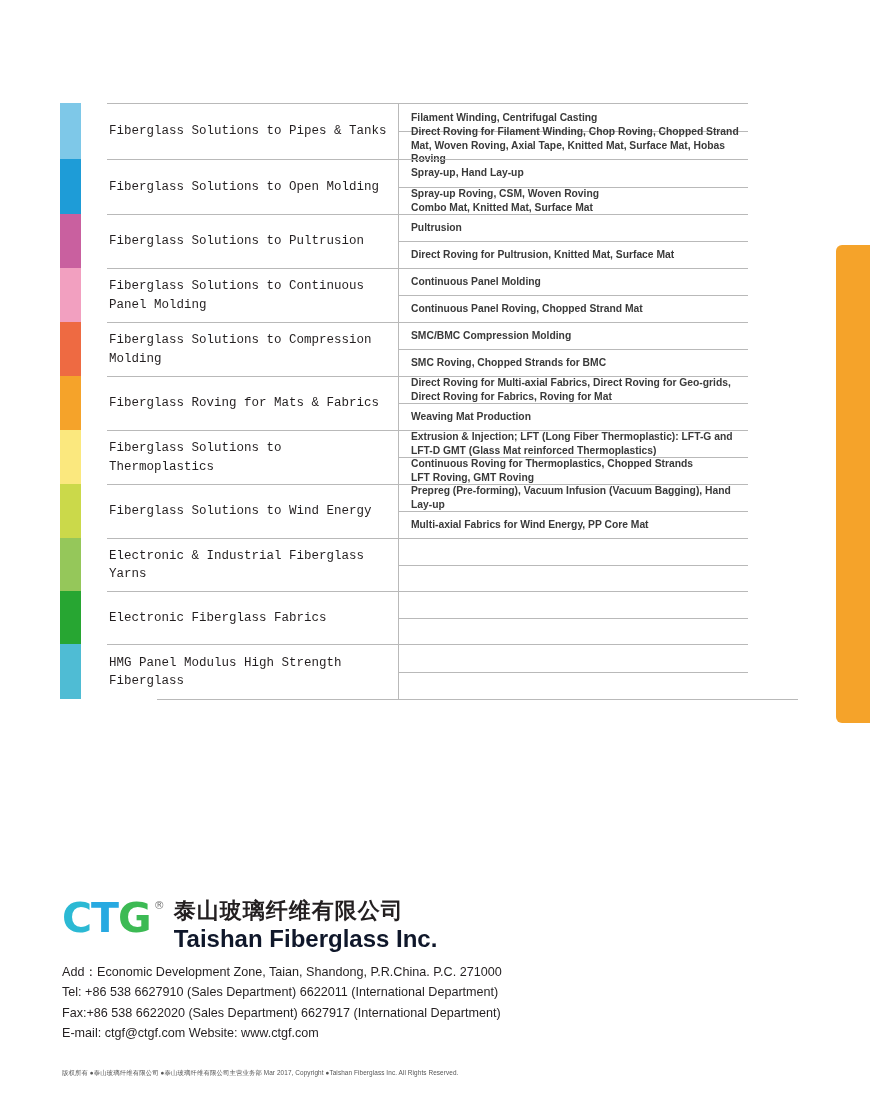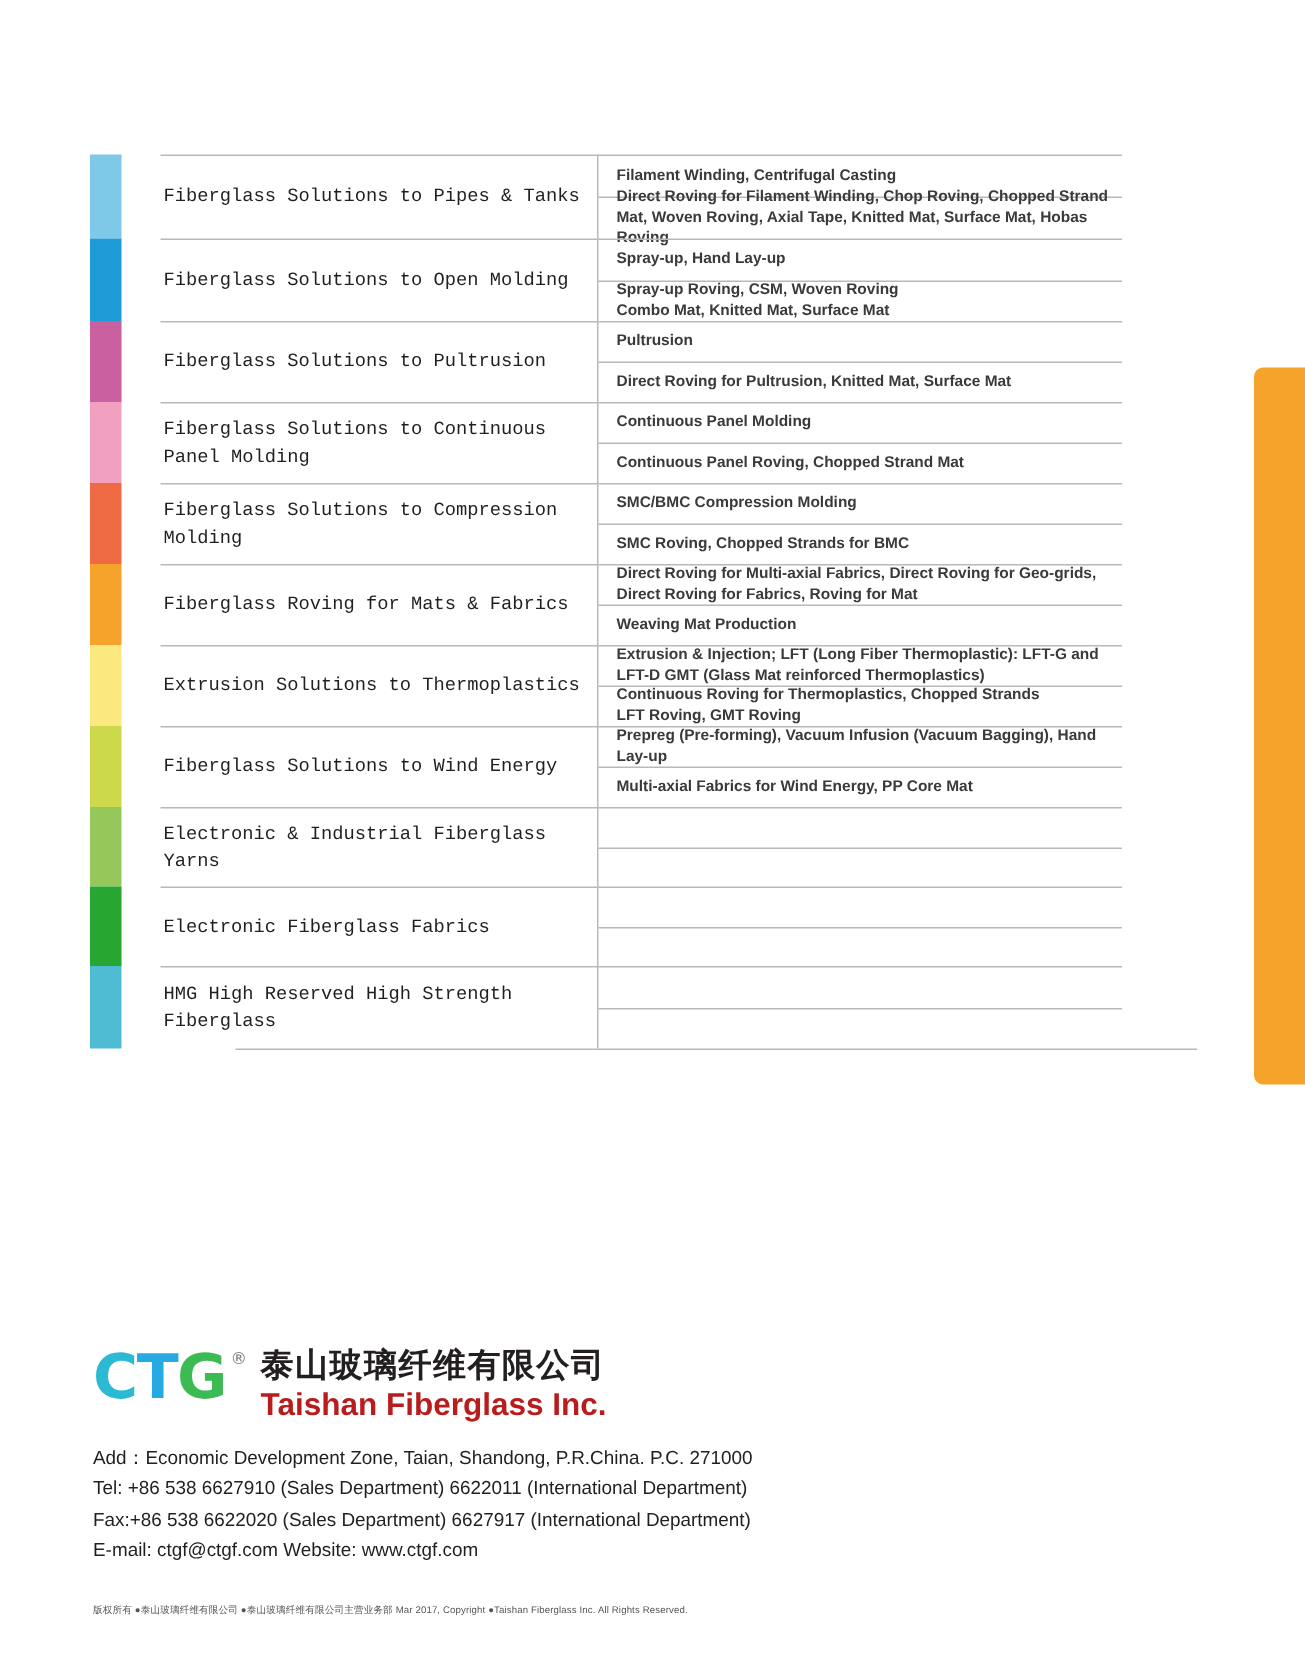--- a/index.html
+++ b/index.html
@@ -126,23 +126,23 @@
   .cn-name {
     font-family: "DejaVu Sans", sans-serif;
     font-size: 22px;
     font-weight: bold;
     color: #231f20;
     line-height: 1.1;
     letter-spacing: 1px;
   }
   .en-name {
     font-family: "Liberation Sans", sans-serif;
-    font-size: 21px;
+    font-size: 24px;
     font-weight: bold;
-    color: #b91c1c;
+    color: #0f172a;
     line-height: 1.15;
     margin-top: 2px;
   }
 
   .contact {
     position: absolute;
     left: 62px;
     top: 962px;
     font-size: 12.6px;
     line-height: 1.62;
@@ -221,21 +221,21 @@
       <div class="title-cell">Fiberglass Roving for Mats &amp; Fabrics</div>
       <div class="desc-col">
         <div class="desc-cell">Direct Roving for Multi-axial Fabrics, Direct Roving for Geo-grids, Direct Roving for Fabrics, Roving for Mat</div>
         <div class="desc-cell">Weaving  Mat Production</div>
       </div>
     </div>
     <div class="row" style="height: 54px;">
       <div class="swatch">
         <div class="swatch-inner" style="background: rgb(251, 232, 126);"></div>
       </div>
-      <div class="title-cell">Extrusion Solutions to Thermoplastics</div>
+      <div class="title-cell">Fiberglass Solutions to Thermoplastics</div>
       <div class="desc-col">
         <div class="desc-cell">Extrusion &amp; Injection; LFT (Long Fiber Thermoplastic): LFT-G and LFT-D GMT (Glass Mat reinforced Thermoplastics)</div>
         <div class="desc-cell">Continuous Roving for Thermoplastics, Chopped Strands<br>LFT Roving, GMT Roving</div>
       </div>
     </div>
     <div class="row" style="height: 54px;">
       <div class="swatch">
         <div class="swatch-inner" style="background: rgb(203, 217, 74);"></div>
       </div>
       <div class="title-cell">Fiberglass Solutions to Wind Energy</div>
@@ -261,21 +261,21 @@
       <div class="title-cell">Electronic Fiberglass Fabrics</div>
       <div class="desc-col">
         <div class="desc-cell empty"></div>
         <div class="desc-cell empty"></div>
       </div>
     </div>
     <div class="row last" style="height: 55px;">
       <div class="swatch">
         <div class="swatch-inner" style="background: rgb(79, 188, 212);"></div>
       </div>
-      <div class="title-cell">HMG High Reserved High Strength Fiberglass</div>
+      <div class="title-cell">HMG Panel Modulus High Strength Fiberglass</div>
       <div class="desc-col">
         <div class="desc-cell empty"></div>
         <div class="desc-cell empty"></div>
       </div>
     </div>
     <div class="bottom-rule" style="position: relative; margin-left: 47px;"></div>
   </div>
 
 <div class="logo-block">
   <div class="ctg-mark">

